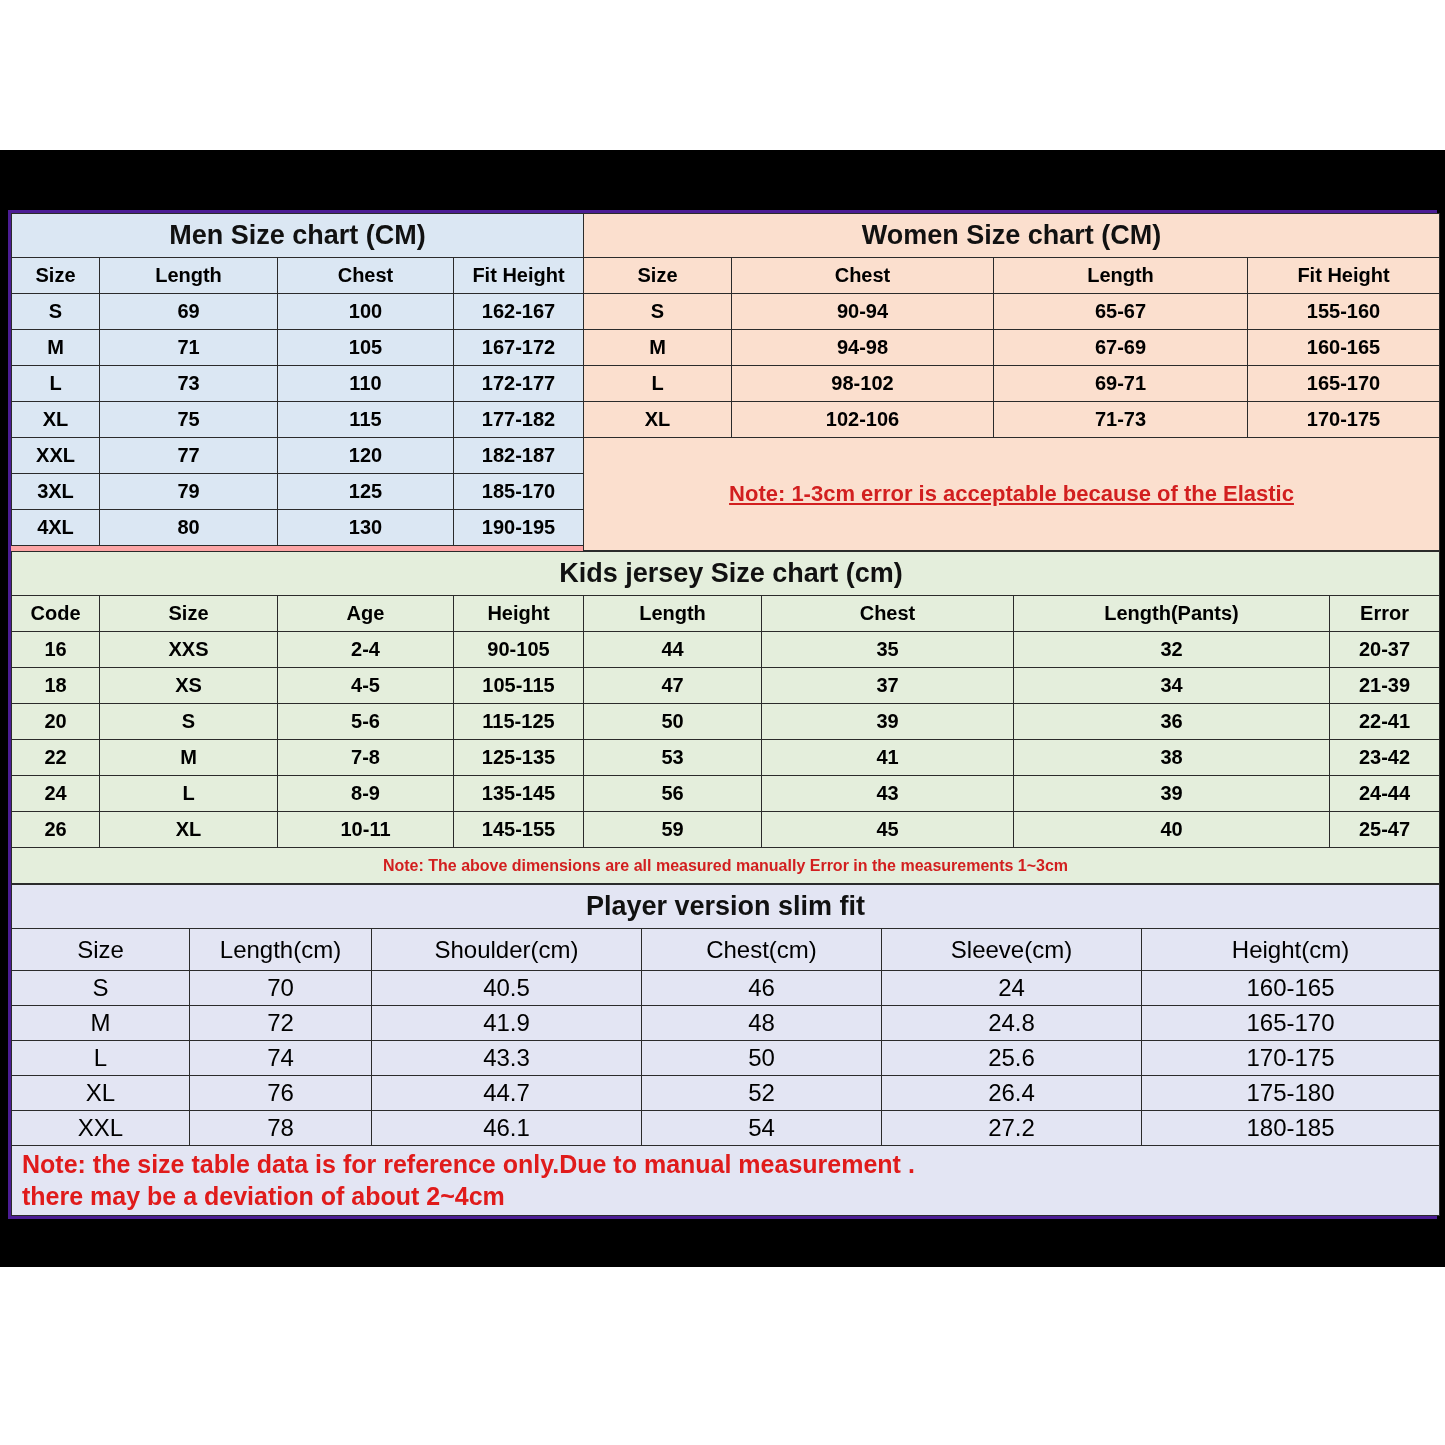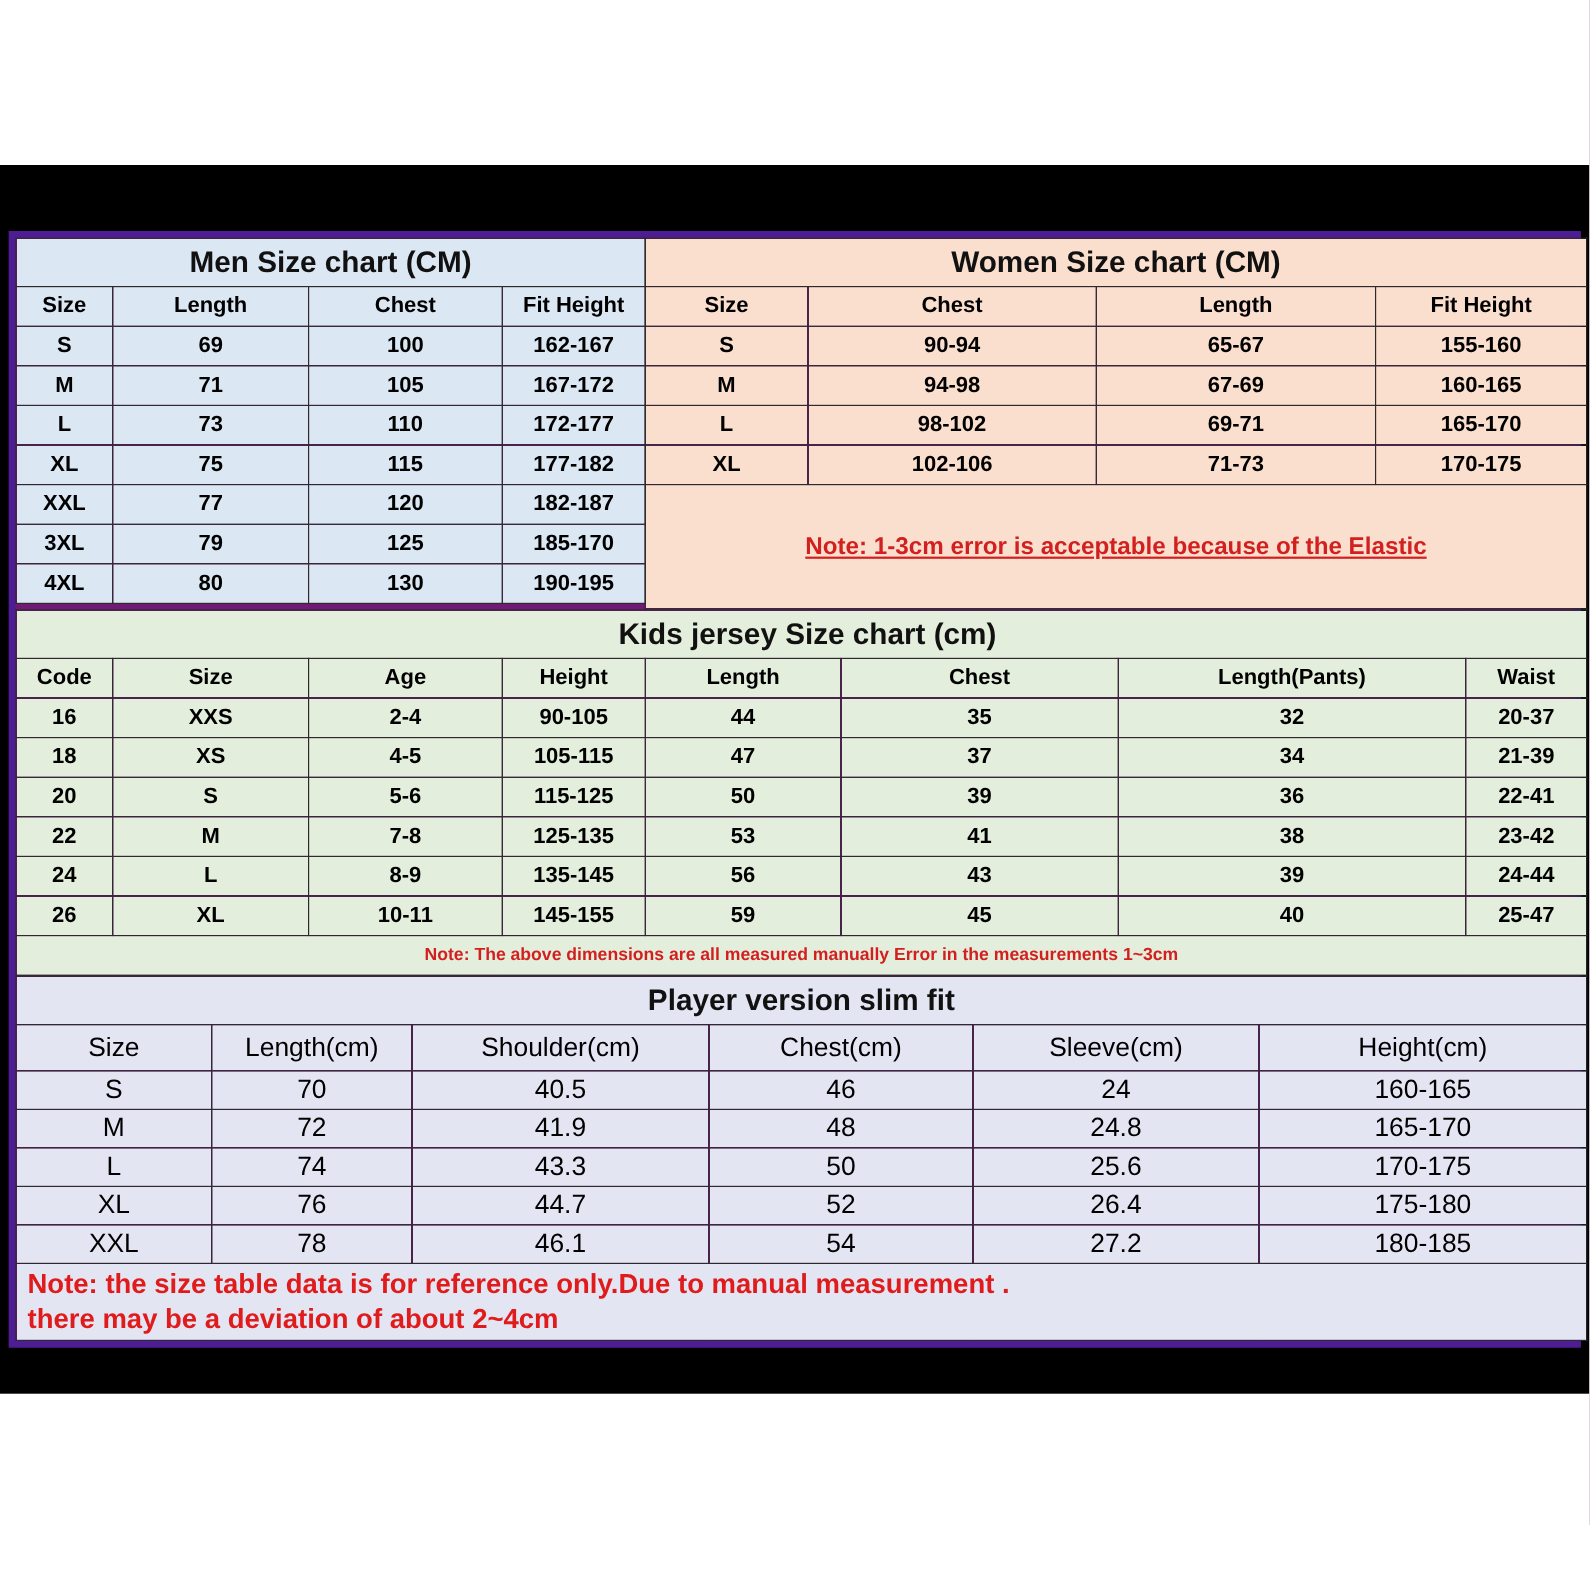--- a/index.html
+++ b/index.html
@@ -21,22 +21,22 @@
     width: 1445px;
     background: #000000;
   }
   .band-top { top: 150px; height: 1117px; }
 
   .sheet {
     position: absolute;
     left: 8px;
     top: 210px;
     width: 1429px;
-    background: #701a75;
-    border: 6px solid #4c1d95;
+    background: #fca5a5;
+    border: 3px solid #4c1d95;
     box-sizing: border-box;
   }
 
   table {
     border-collapse: collapse;
     width: 100%;
     table-layout: fixed;
   }
   td, th {
     border: 1px solid #2b2b2b;
@@ -271,21 +271,21 @@
           <td class="title" colspan="8">Kids jersey Size chart (cm)</td>
         </tr>
         <tr class="row-h">
           <td class="hdr">Code</td>
           <td class="hdr">Size</td>
           <td class="hdr">Age</td>
           <td class="hdr">Height</td>
           <td class="hdr">Length</td>
           <td class="hdr">Chest</td>
           <td class="hdr">Length(Pants)</td>
-          <td class="hdr">Waist</td>
+          <td class="hdr">Error</td>
         </tr>
         <tr class="row-h">
           <td class="cell">16</td>
           <td class="cell">XXS</td>
           <td class="cell">2-4</td>
           <td class="cell">90-105</td>
           <td class="cell">44</td>
           <td class="cell">35</td>
           <td class="cell">32</td>
           <td class="cell">20-37</td>

